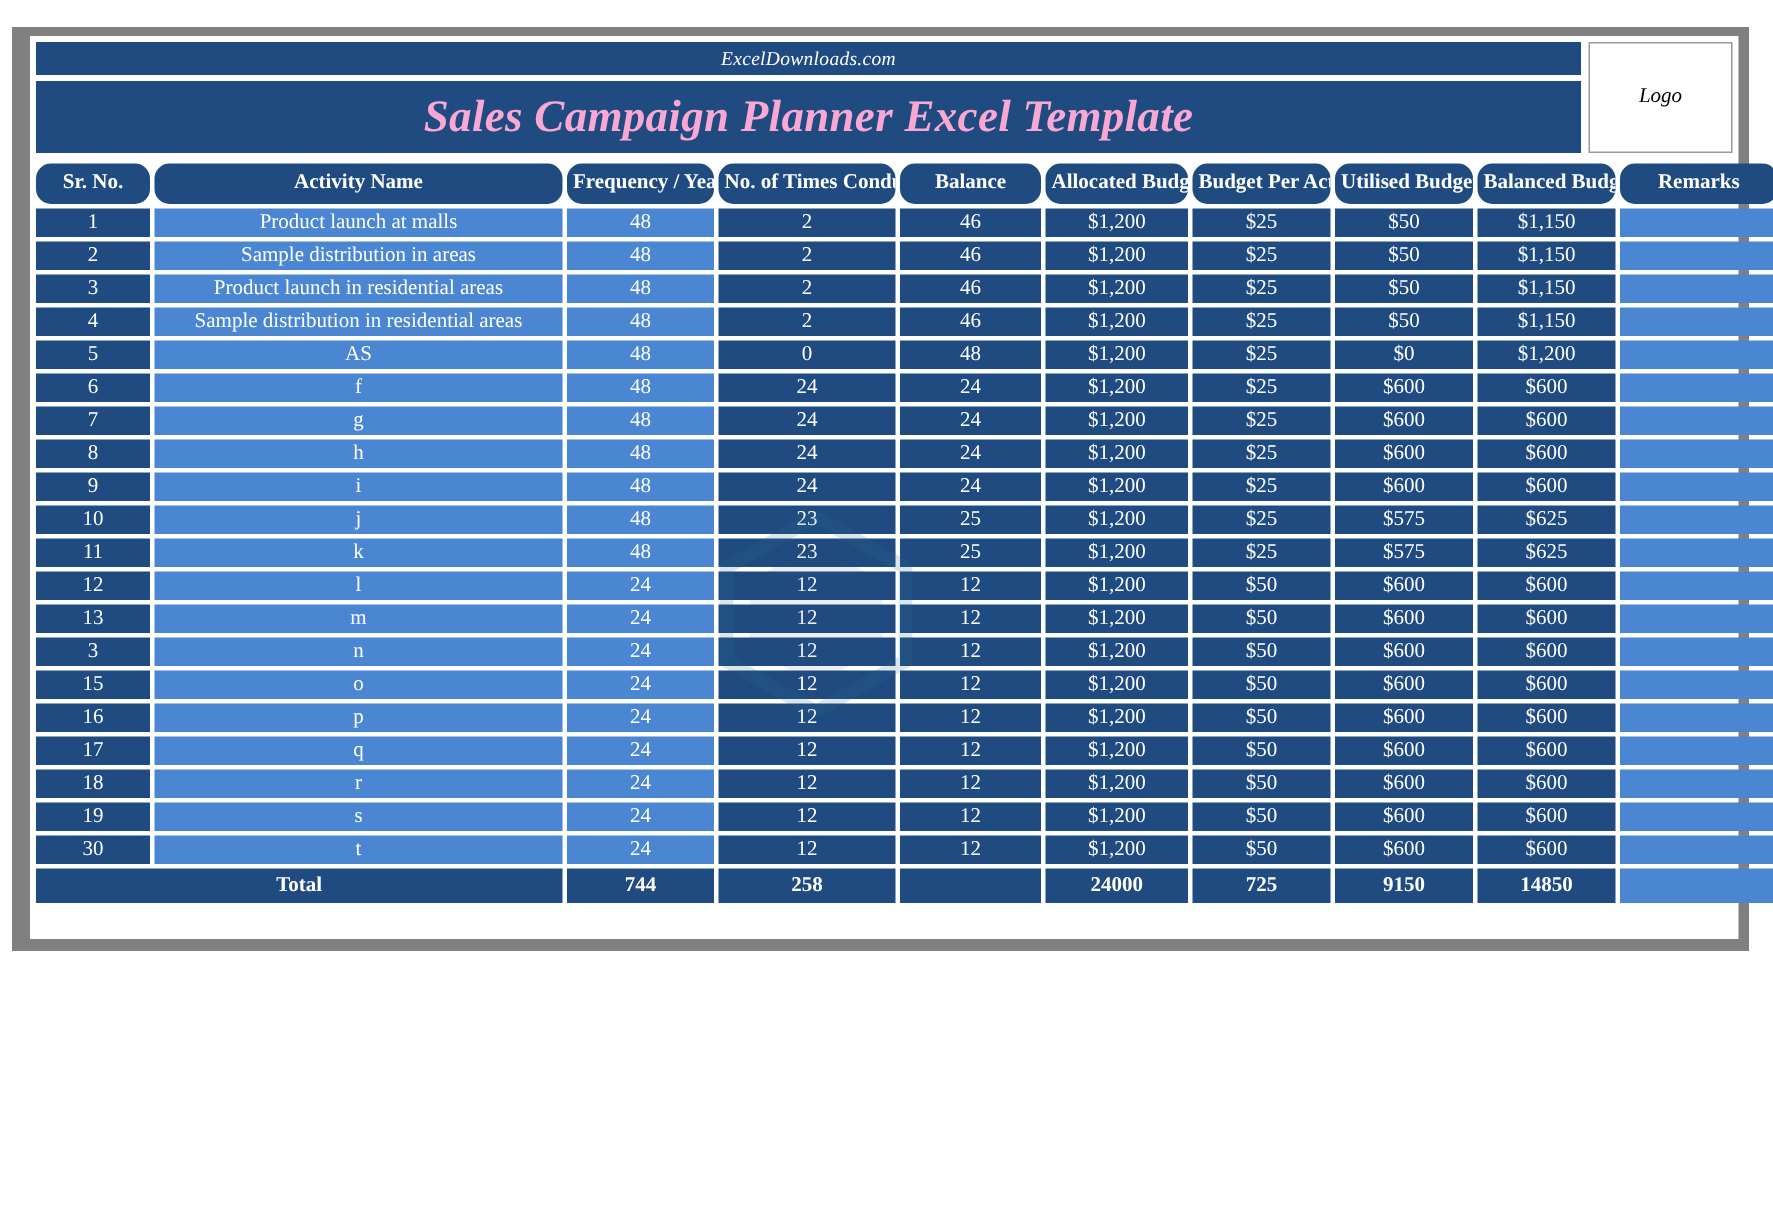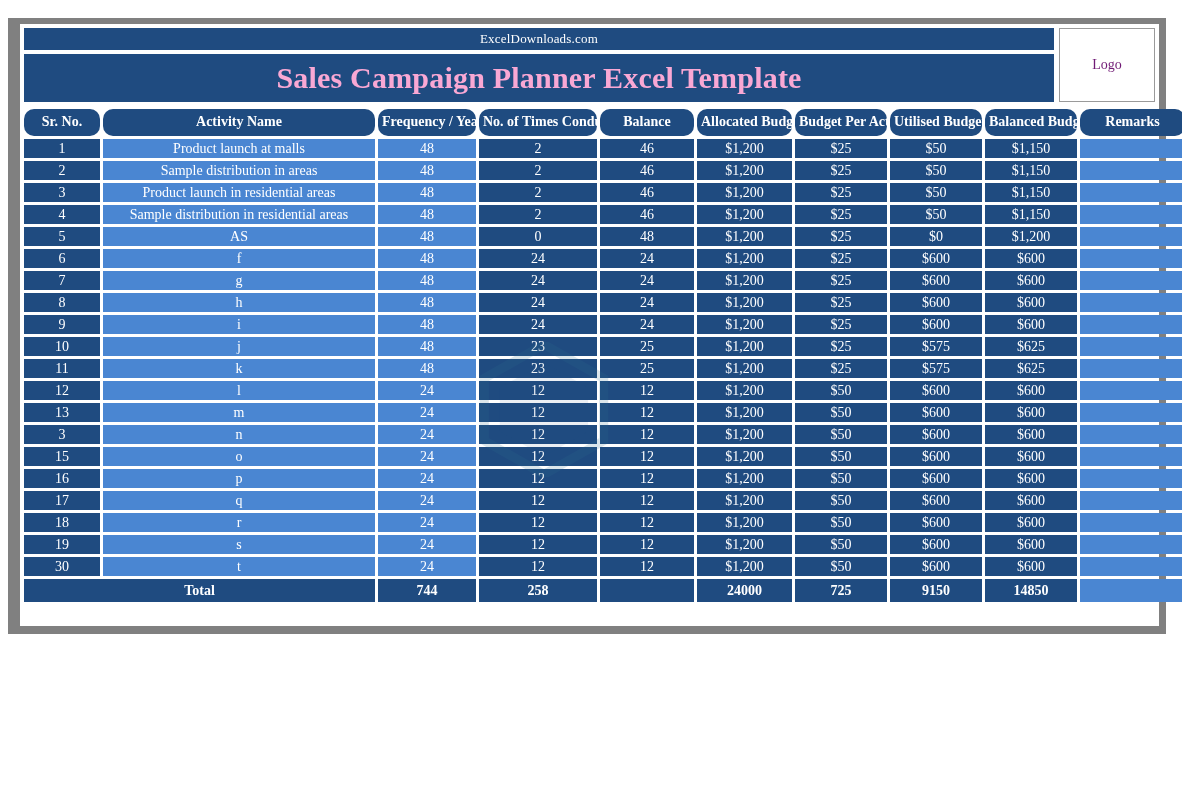--- a/index.html
+++ b/index.html
@@ -33,20 +33,21 @@
     box-sizing: border-box;
     padding: 4px 4px 4px 4px;
   }
 
   
   .header-row {
     display: flex;
     align-items: stretch;
     gap: 5px;
     height: 74px;
+    font-style: italic;
   }
   .header-left {
     flex: 1 1 auto;
     display: flex;
     flex-direction: column;
     gap: 4px;
     min-width: 0;
   }
   .brand-bar {
     background: #1F4B80;
@@ -69,21 +70,21 @@
     font-weight: bold;
     letter-spacing: 0.2px;
   }
   .logo-box {
     flex: 0 0 96px;
     background: #ffffff;
     border: 1px solid #9a9a9a;
     display: flex;
     align-items: center;
     justify-content: center;
-    color: #701a75;
+    color: #000000;
     font-size: 14px;
     box-sizing: border-box;
   }
 
   
   .tbl-wrap {
     margin-top: 7px;
     position: relative;
   }
   table.grid {

